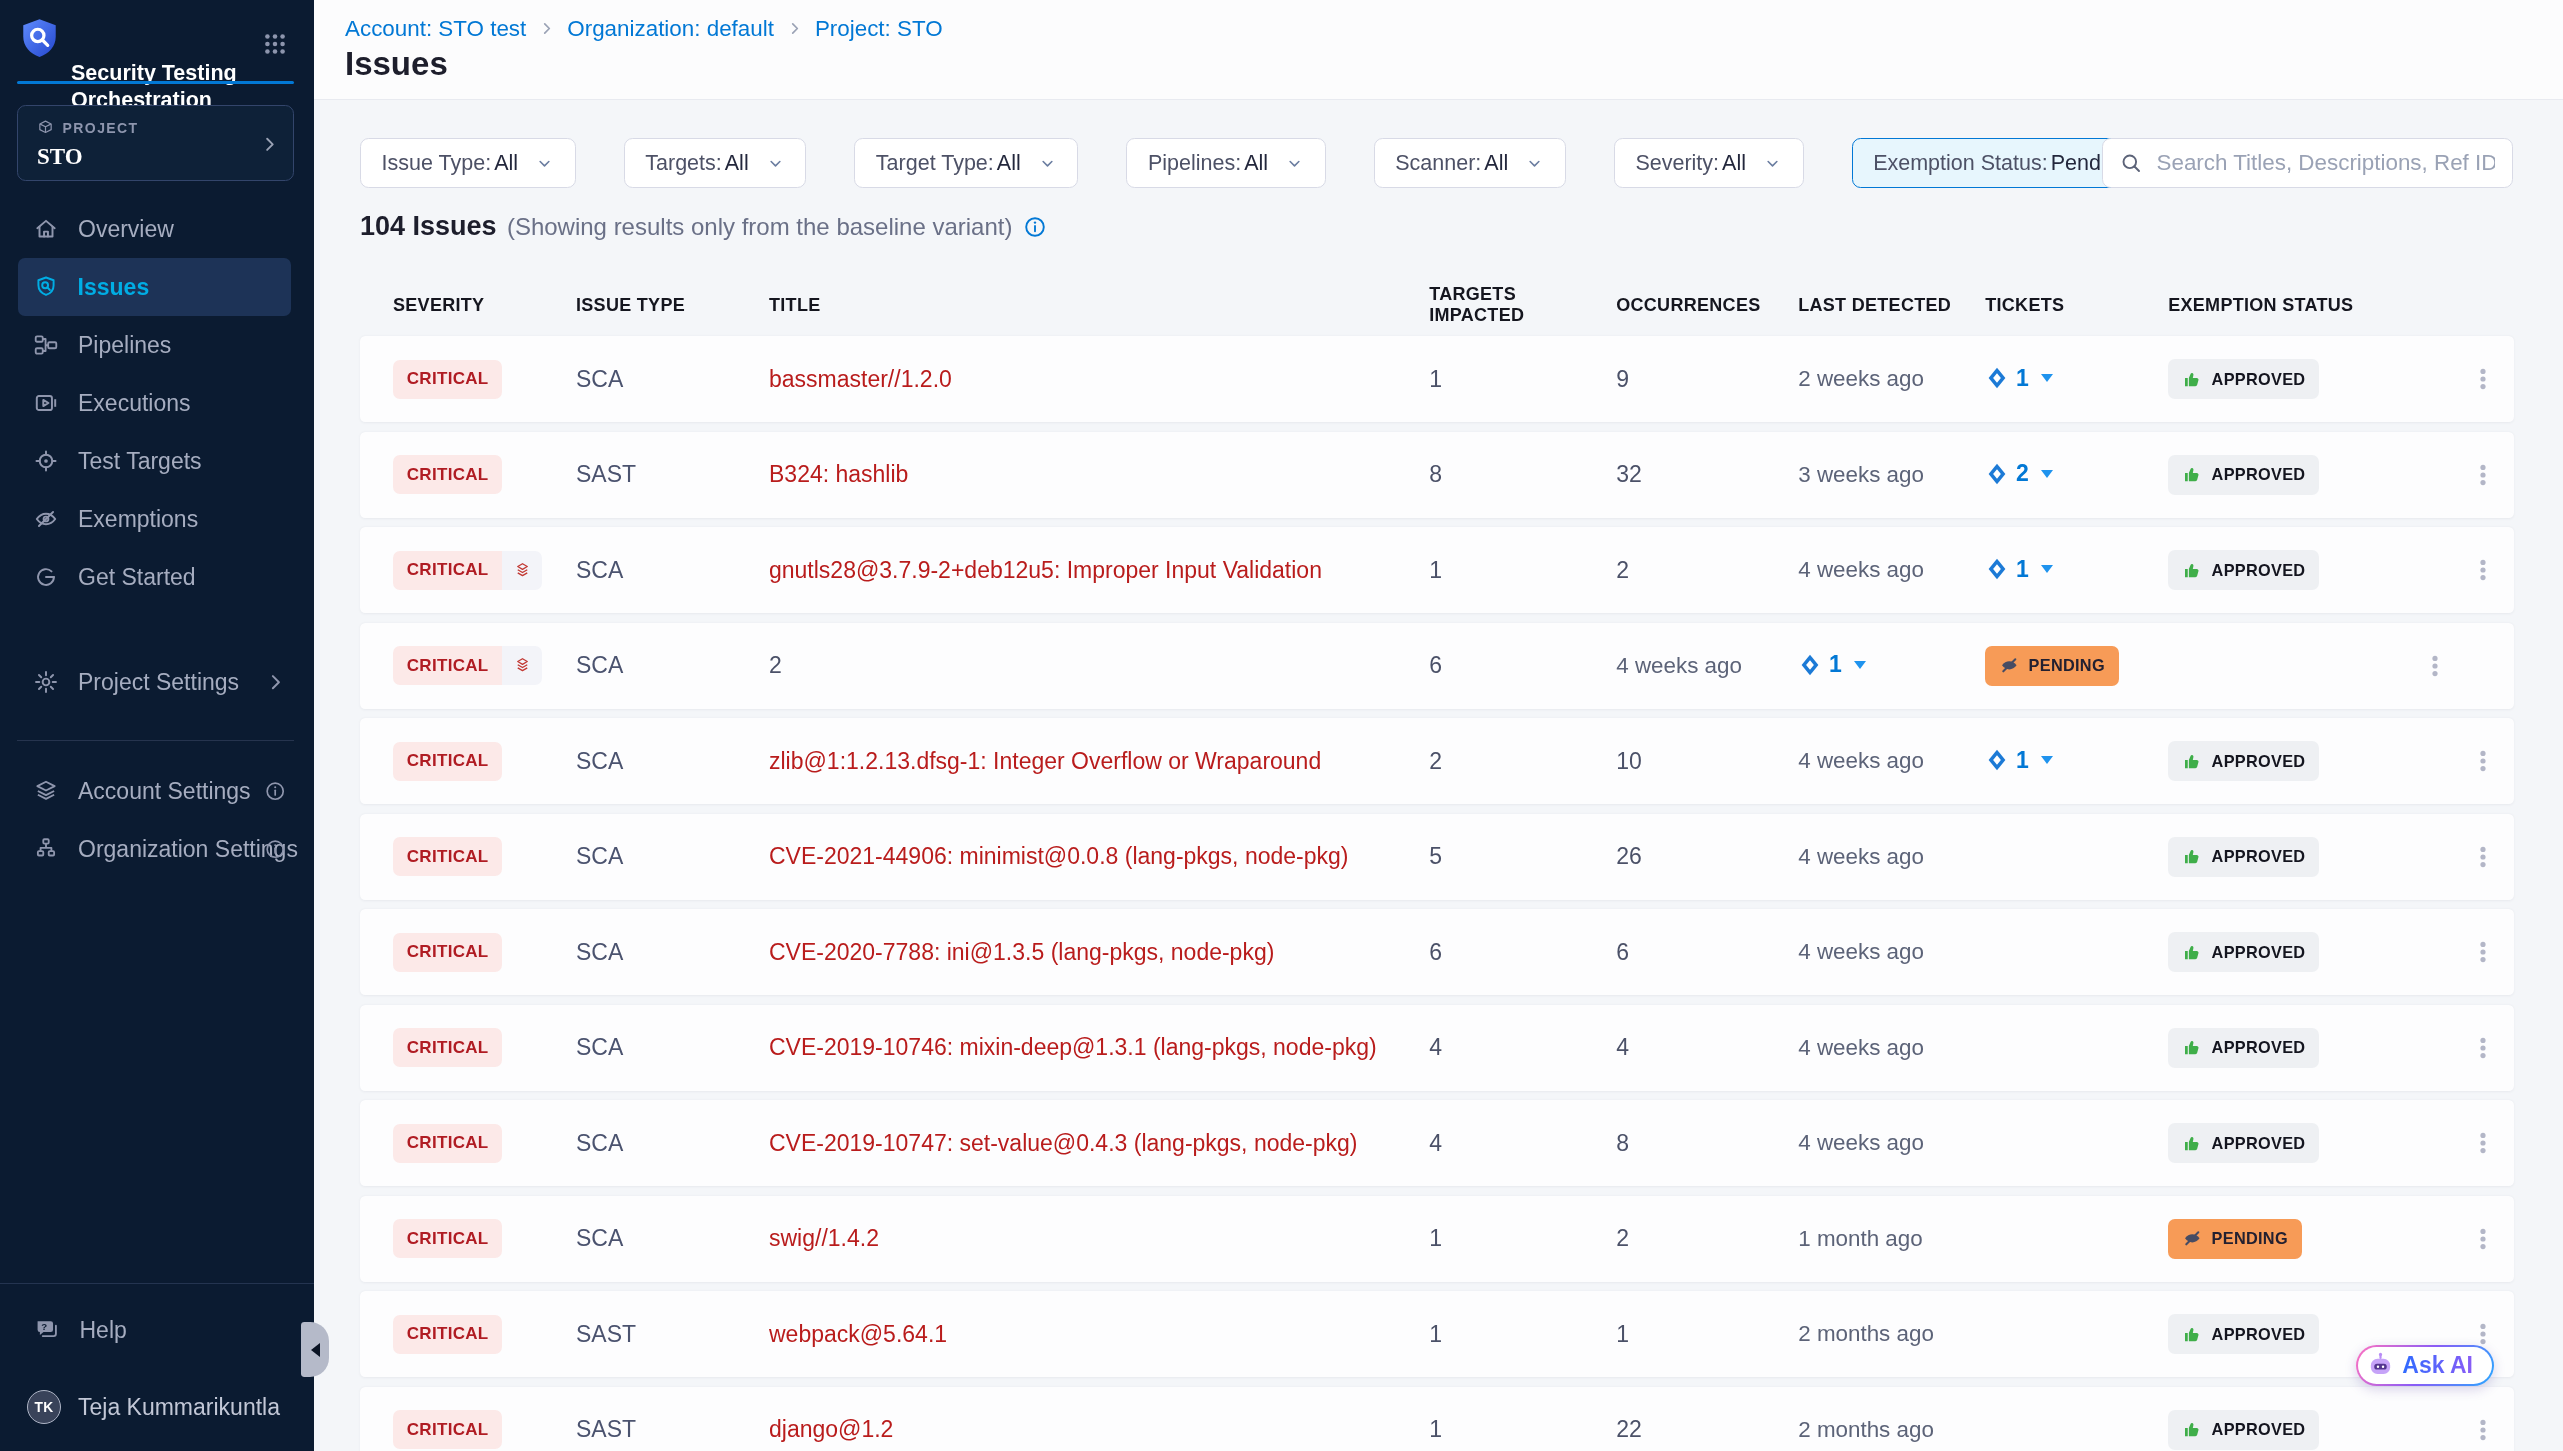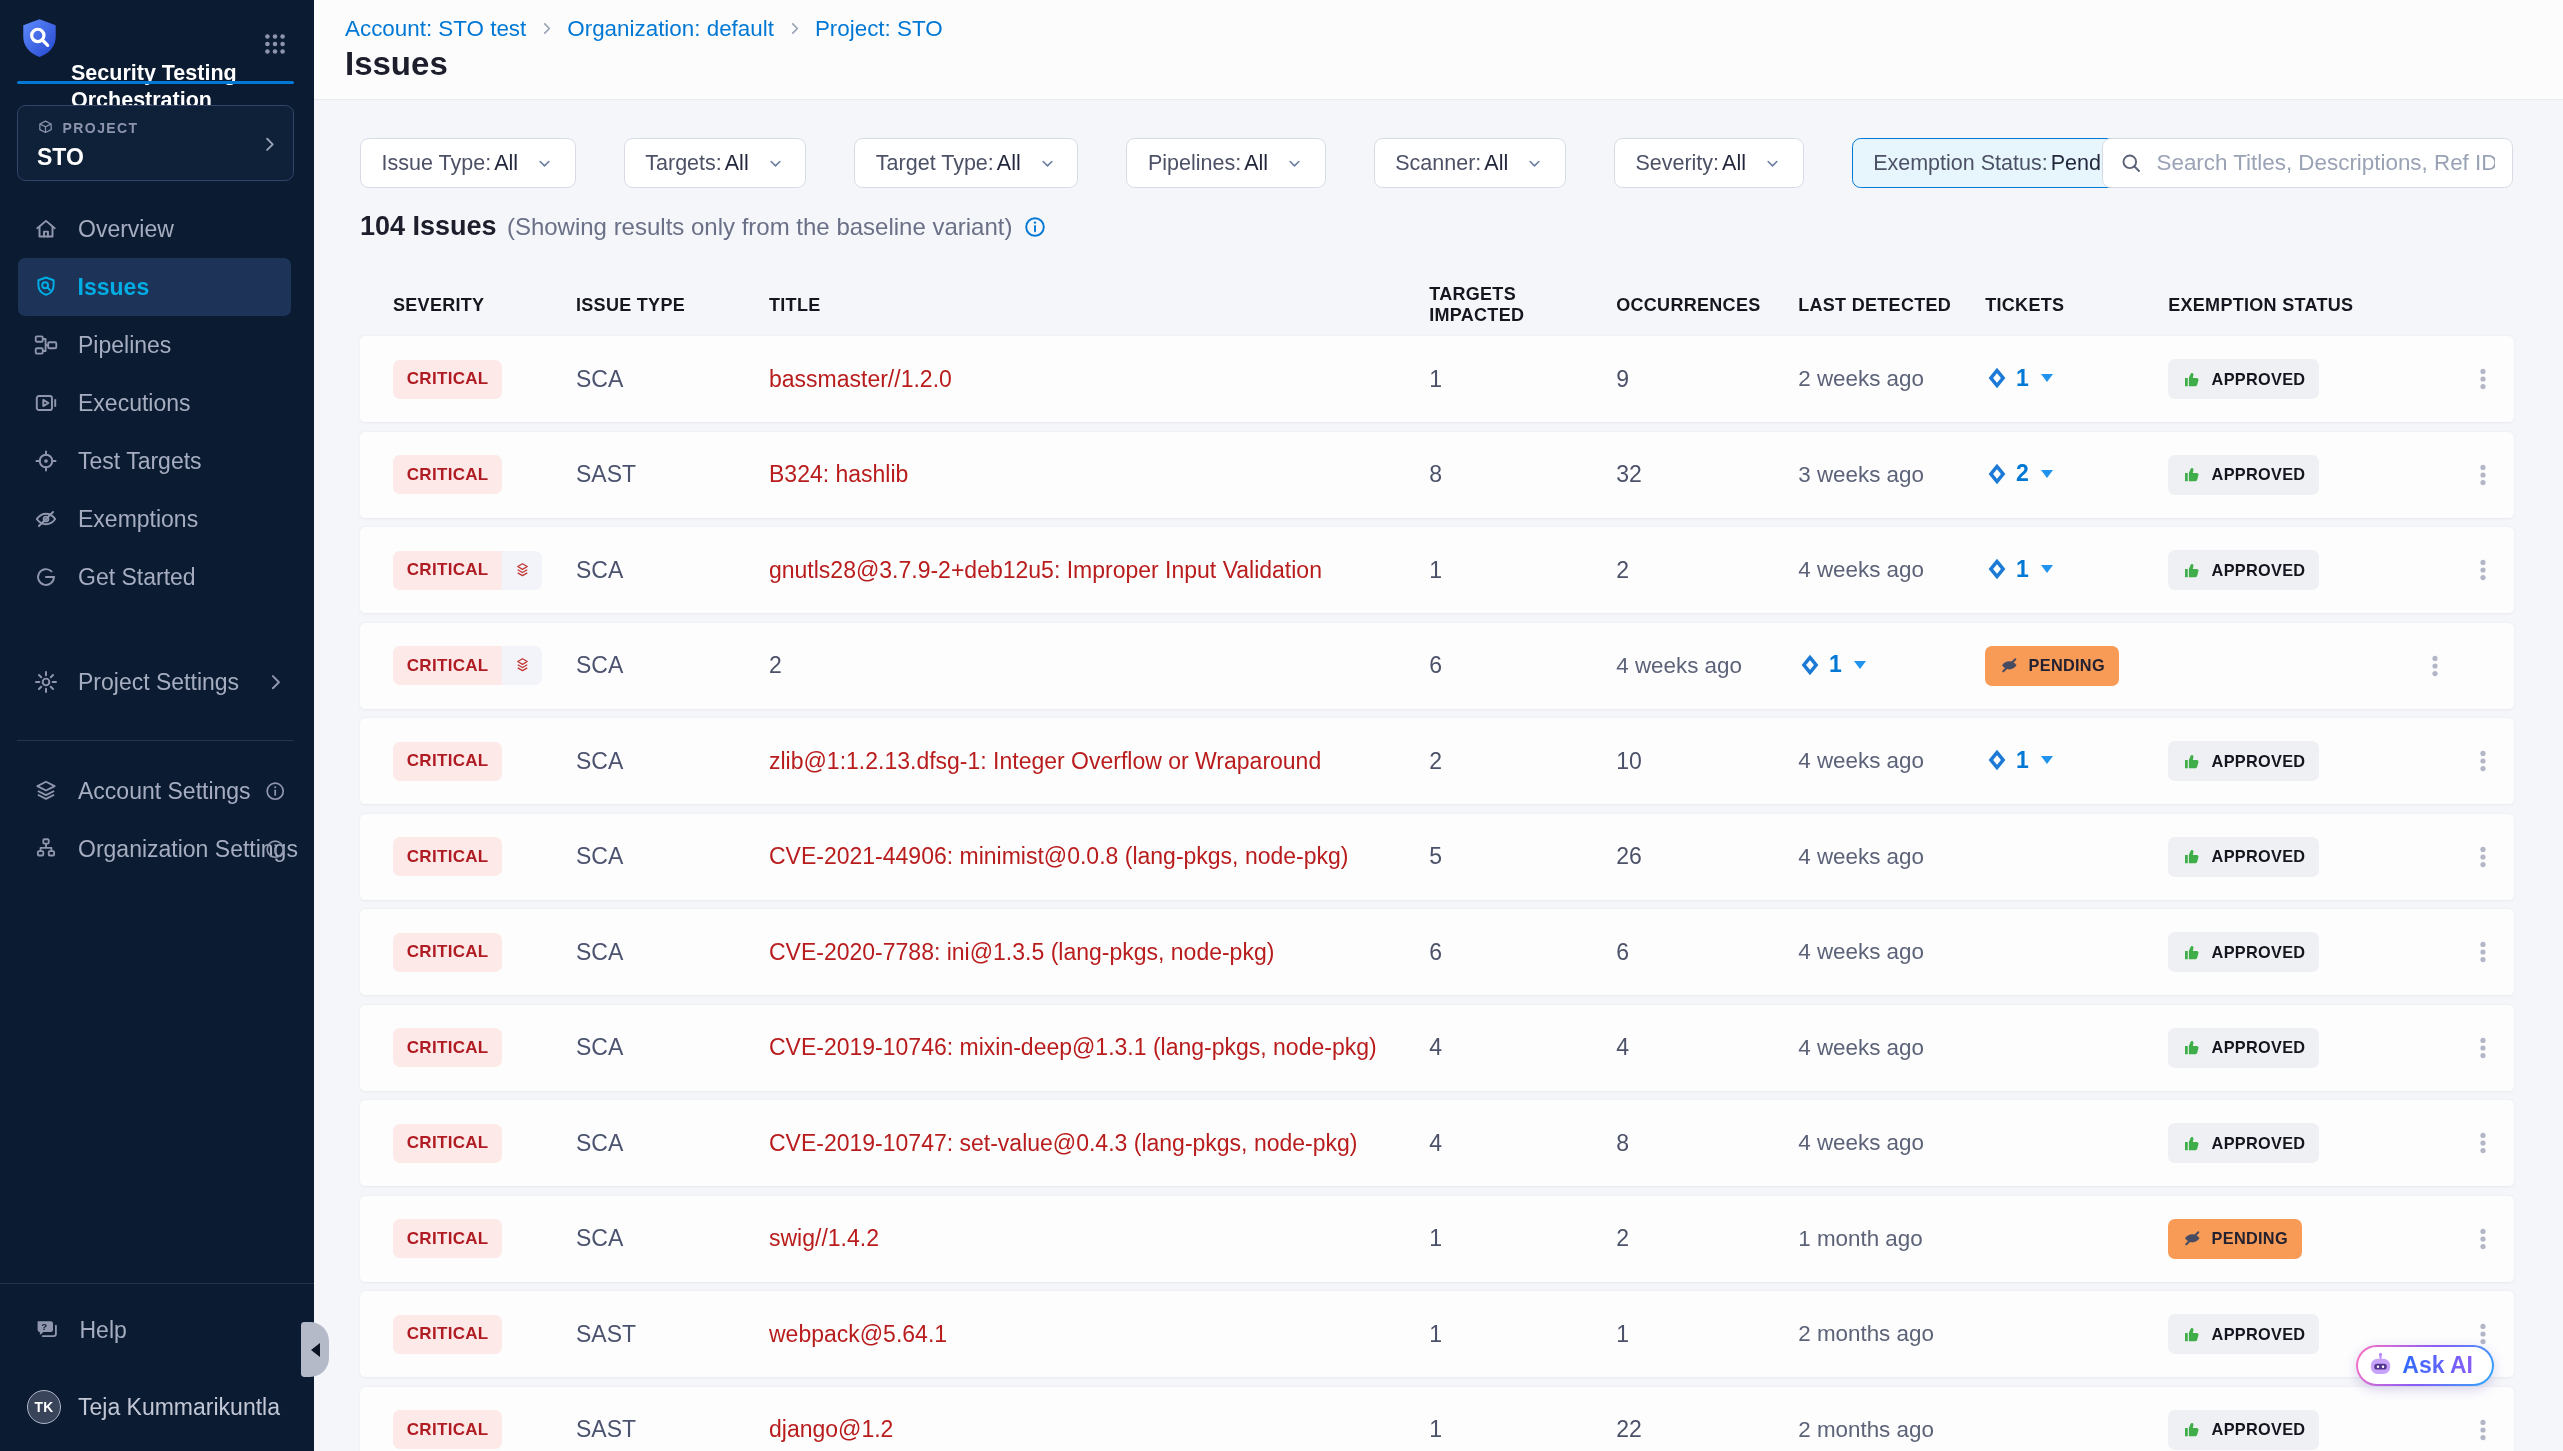--- a/index.html
+++ b/index.html
@@ -22,21 +22,21 @@
   }
   .s-grid { position:absolute; right:26px; top:31px; width:26px; height:26px; cursor:pointer; }
   .s-blueline { position:absolute; left:17px; top:81px; width:277px; height:3.4px; background:#0278d5; border-radius:1.7px; }
 
   .project-card {
     position:absolute; left:17px; top:105px; width:277px; height:76px;
     border:1.3px solid #33456b; border-radius:8.6px; background:#0e2138; cursor:pointer;
   }
   .pc-row1 { position:absolute; left:19px; top:13px; display:flex; align-items:center; gap:8.6px; }
   .pc-label { font-size:14px; letter-spacing:1.4px; font-weight:700; color:#8d95ad; }
-  .pc-name { position:absolute; left:19px; top:38px; font-size:23px; font-weight:600; color:#fff; }
+  .pc-name { position:absolute; left:19px; top:38px; font-size:23px; font-weight:600; color:#fff;font-family:Liberation Serif, serif; }
   .pc-chev { position:absolute; right:13.8px; top:27.5px; width:20.6px; height:20.6px; }
 
   .nav { position:absolute; left:0; top:200px; width:314px; }
   .nav-item {
     height:58px; display:flex; align-items:center; gap:19px; padding-left:33px;
     color:#a6adc0; font-size:23px; cursor:pointer; position:relative;
   }
   .nav-item .nicon { width:26px; height:26px; color:#8f96ad; flex:0 0 26px; }
   .nav-item.active { background:#1d3357; border-radius:6.9px; margin:0 23px 0 18px; padding-left:14.6px; color:#00ade4; font-weight:600; }
   .nav-item.active .nicon { color:#00ade4; }

